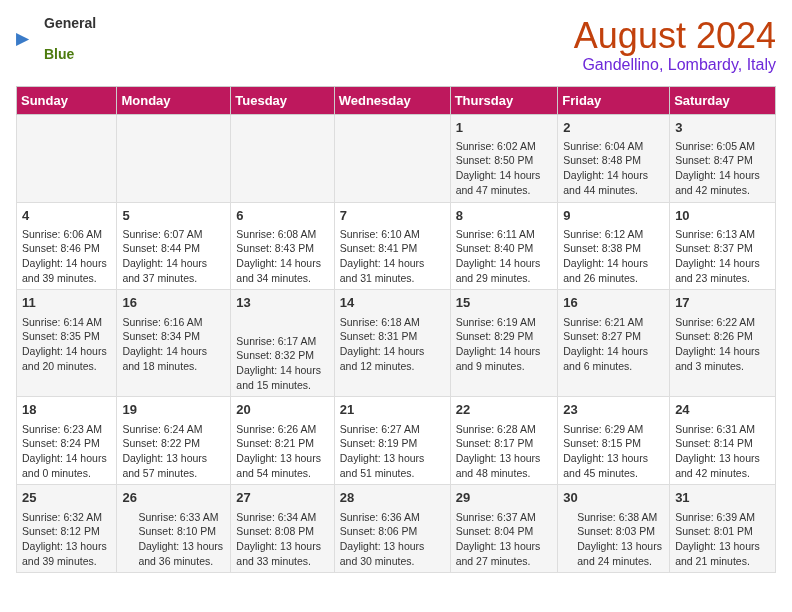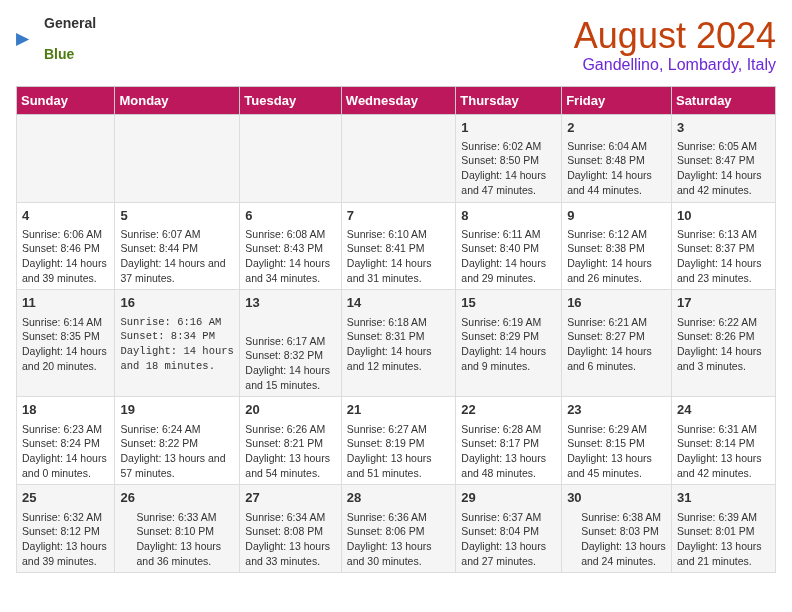--- a/index.html
+++ b/index.html
@@ -193,21 +193,21 @@
       </tr>
       <tr>
         <td>
           <span class="day-num">11</span>
           <div class="day-info" style="white-space: pre-line;">Sunrise: 6:14 AM
 Sunset: 8:35 PM
 Daylight: 14 hours and 20 minutes.</div>
         </td>
         <td>
           <span class="day-num">16</span>
-          <div class="day-info" style="white-space: pre-line; font-family: Liberation Mono, monospace;">Sunrise: 6:16 AM
+          <div class="day-info" style="white-space: pre-line;">Sunrise: 6:16 AM
 Sunset: 8:34 PM
 Daylight: 14 hours and 18 minutes.</div>
         </td>
         <td>
           <span class="day-num">13</span>
           <div class="day-info" style="white-space: pre-line; margin-top: 21px;">Sunrise: 6:17 AM
 Sunset: 8:32 PM
 Daylight: 14 hours and 15 minutes.</div>
         </td>
         <td>

